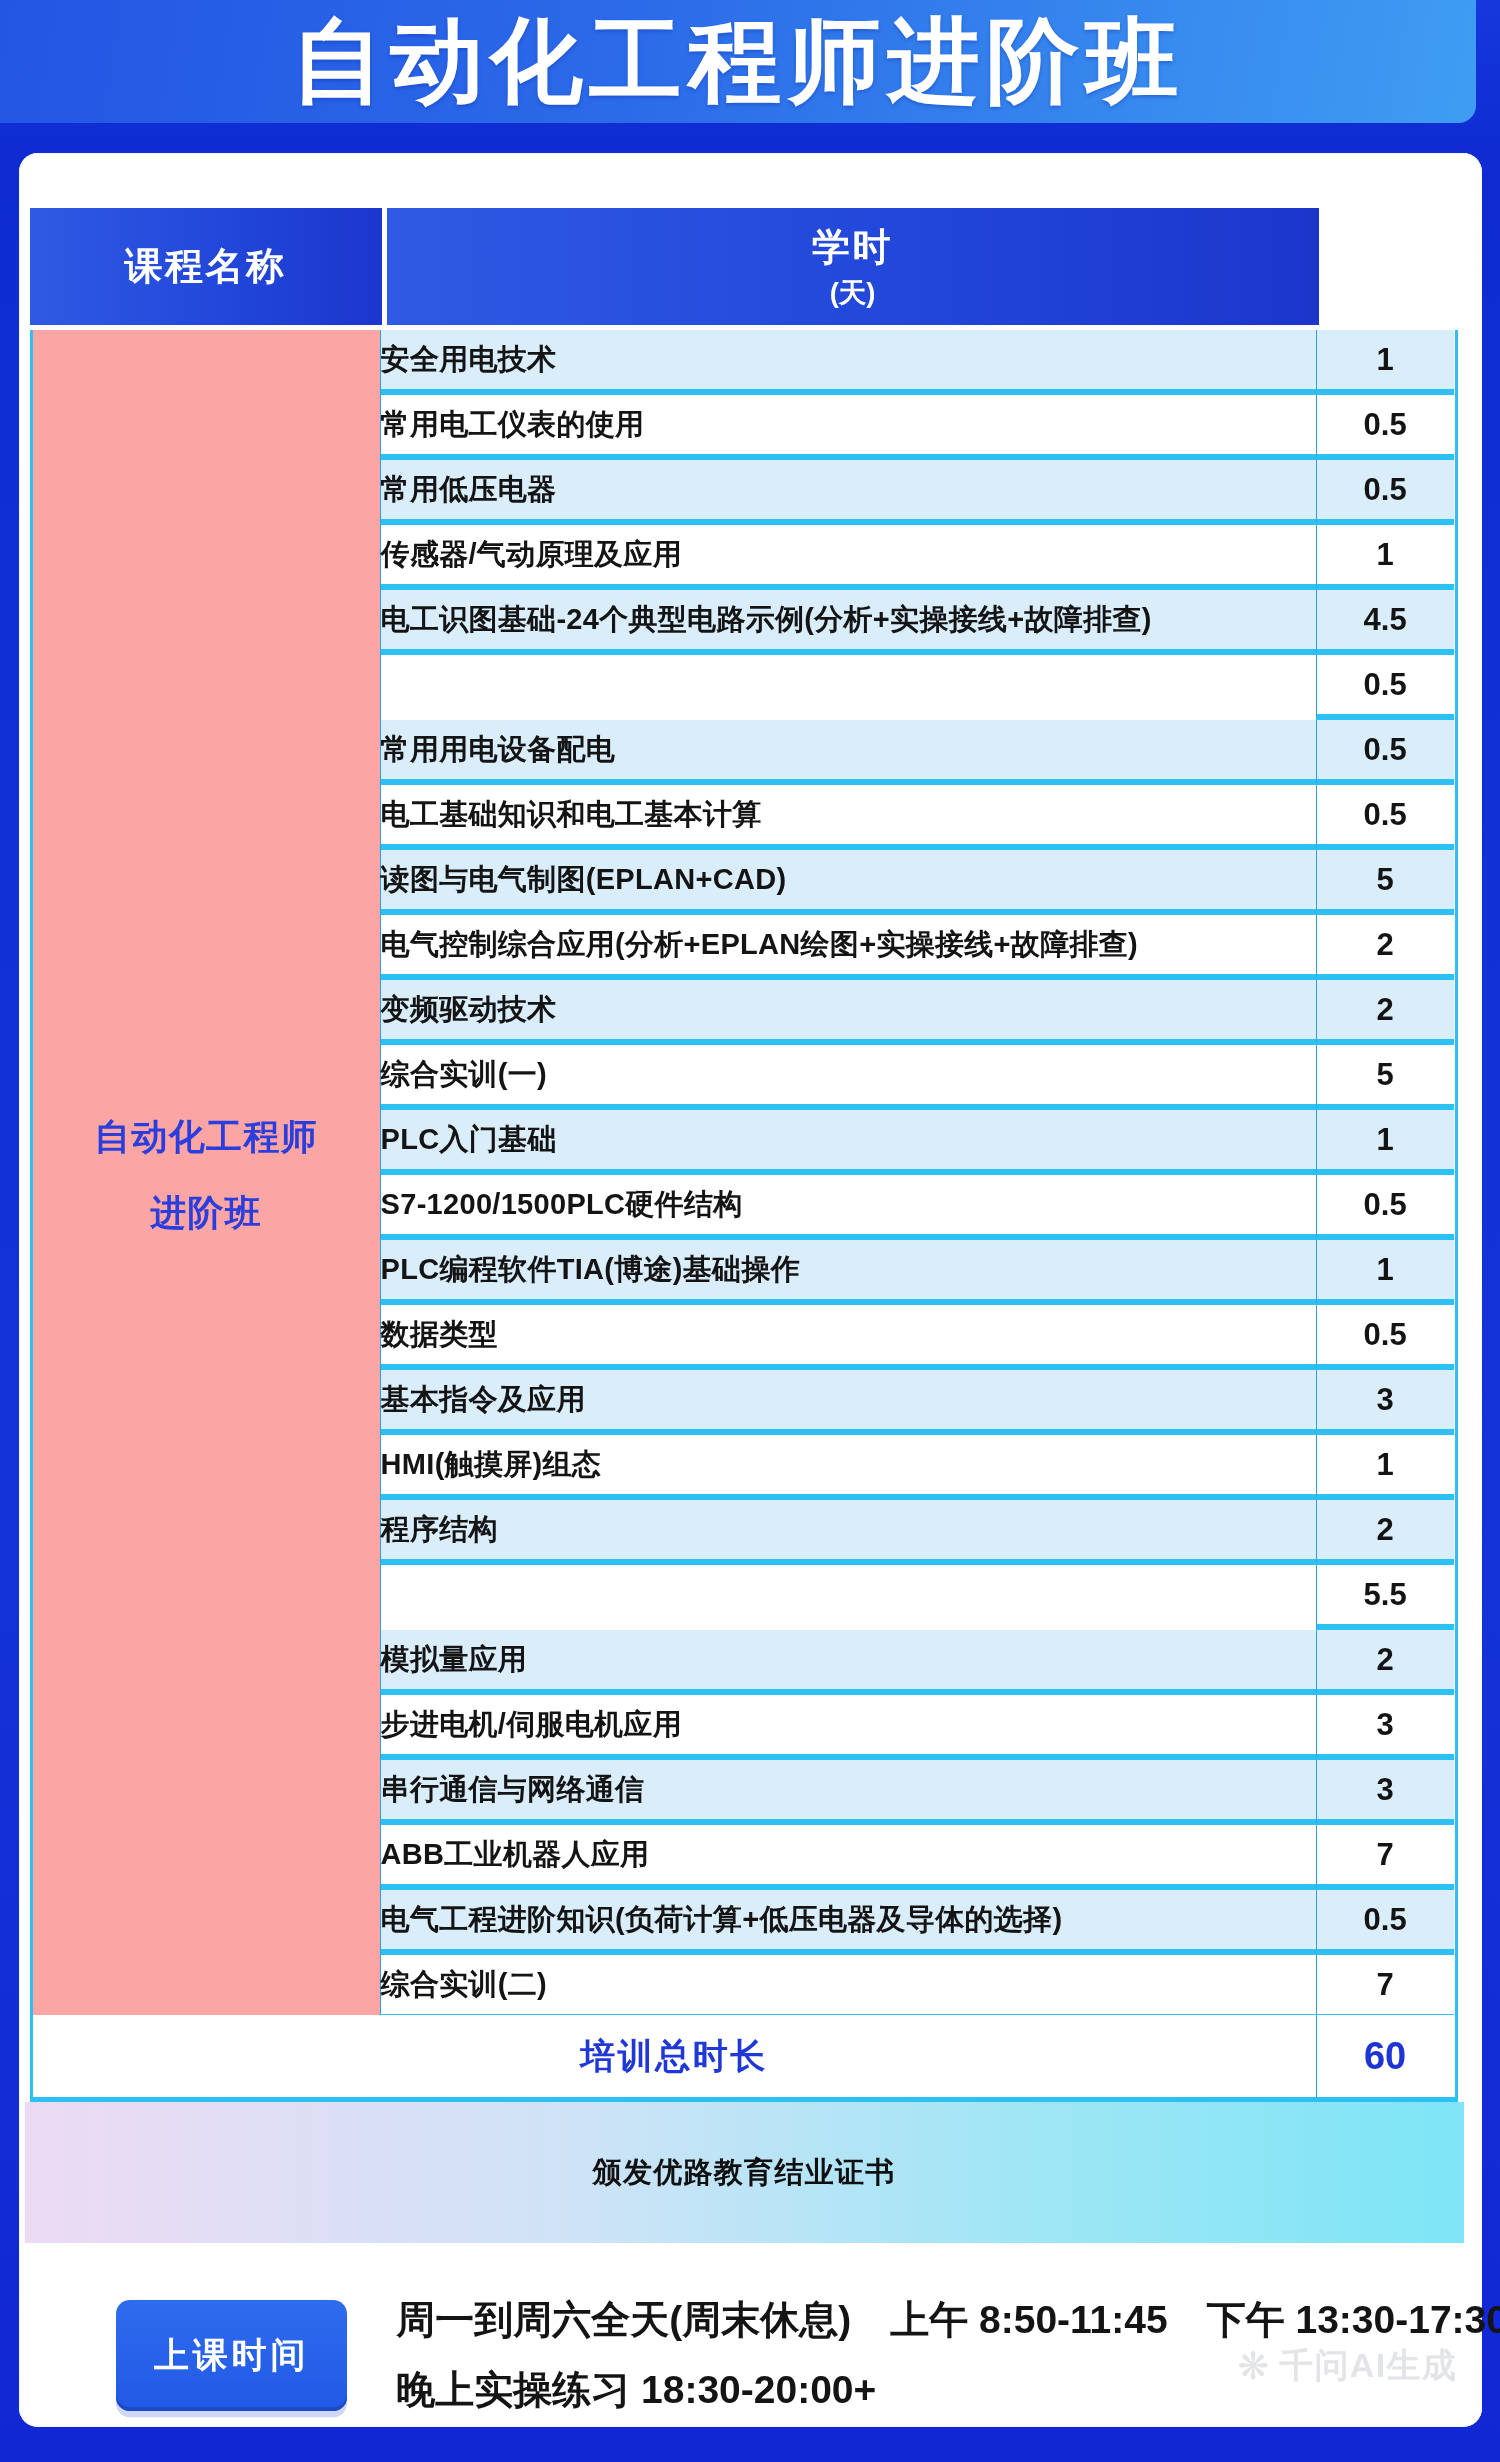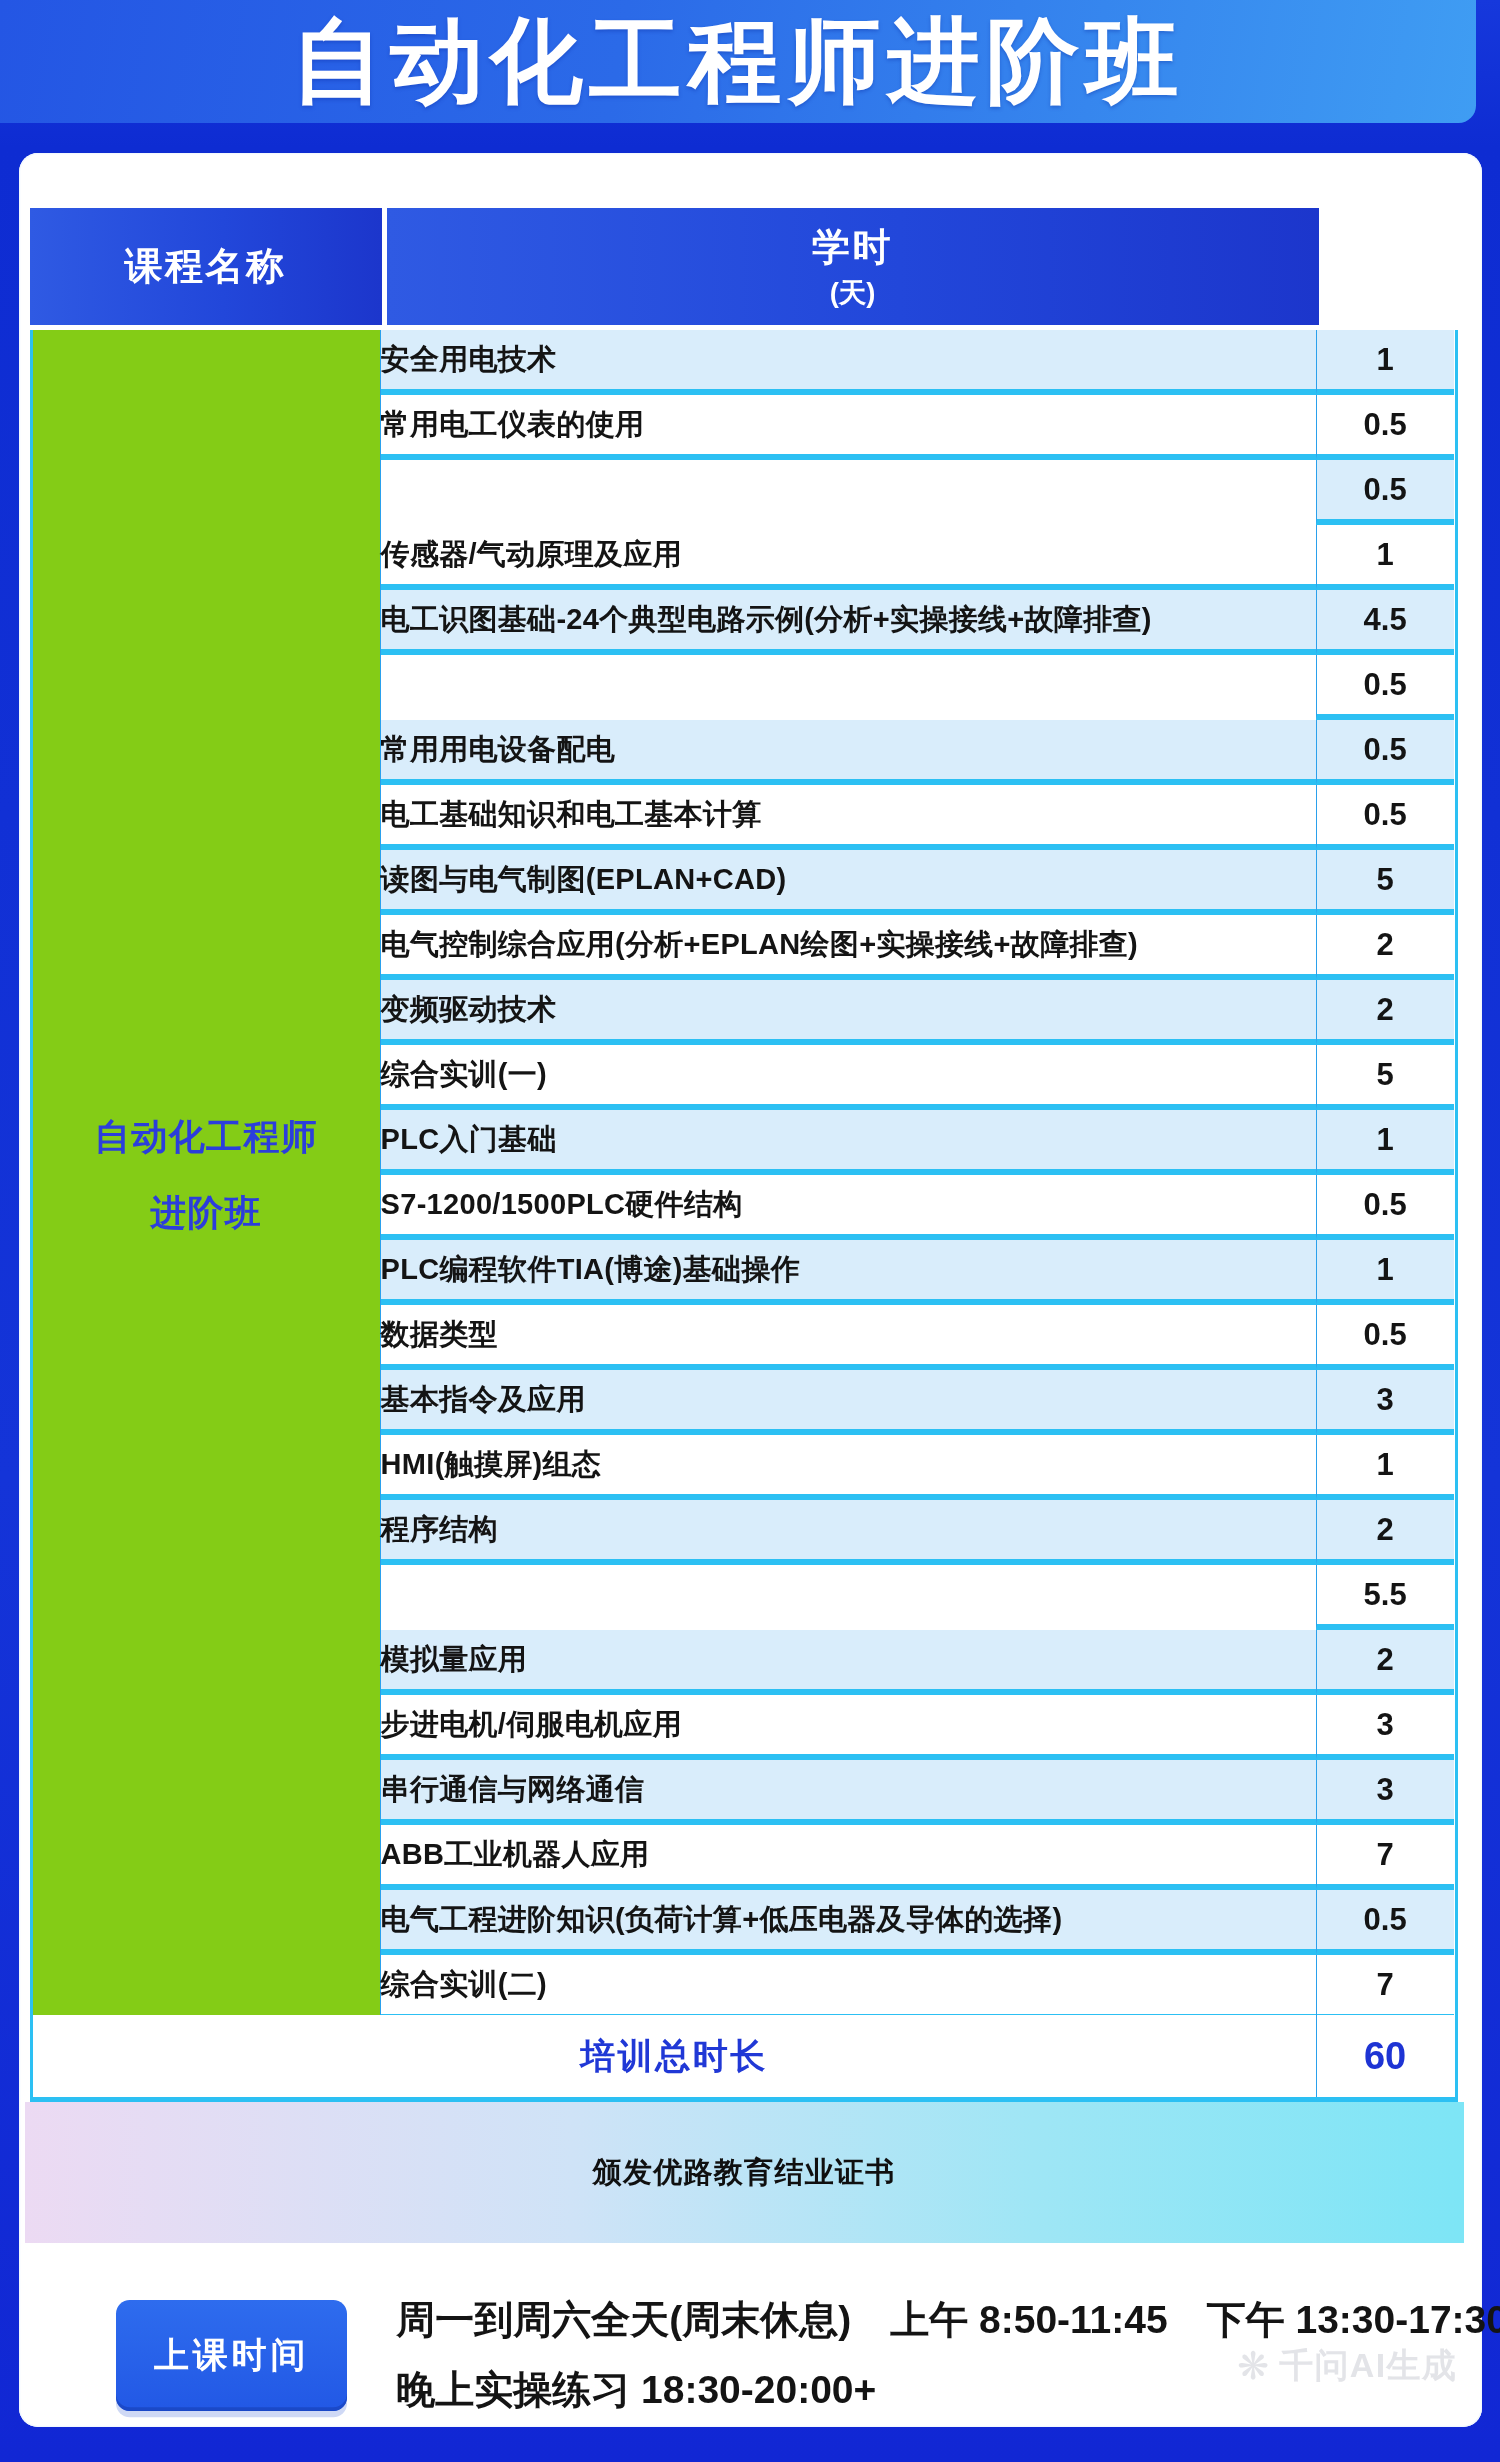--- a/index.html
+++ b/index.html
@@ -43,21 +43,21 @@
   .th-sub{font-size:27.5px;font-weight:700;margin-top:2.5px;}
   
   .tbody{
     position:absolute;left:10.6px;top:177px;width:1428px;
     display:grid;grid-template-columns:348px 935px 138px;
     grid-auto-rows:65px;
     border-left:3.8px solid #2cc0f3;border-right:3.8px solid #2cc0f3;
     box-sizing:border-box;background:#ffffff;
   }
   .namecell{
-    grid-column:1;grid-row:1 / span 26;background:#84cc16;
+    grid-column:1;grid-row:1 / span 26;background:#fca5a5;
     border-right:1.9px solid #2aa0ec;box-sizing:border-box;
     display:flex;flex-direction:column;align-items:center;justify-content:center;gap:27px;
   }
   .name-line{color:#2b3edc;font-size:36px;font-weight:900;letter-spacing:1.3px;}
   .cell{
     box-sizing:border-box;border-bottom:6.3px solid #2cc0f3;background-clip:padding-box;
     display:flex;align-items:center;color:#141414;
   }
   .cell.topic{grid-column:2;font-size:29px;font-weight:600;letter-spacing:0.3px;}
   .cell.hours{grid-column:3;justify-content:center;font-size:31px;font-weight:600;border-left:1.9px solid #2aa0ec;}
@@ -128,20 +128,21 @@
 
     <div class="tbody">
       <div class="namecell">
         <div class="name-line">自动化工程师</div>
         <div class="name-line">进阶班</div>
       </div>
     <div class="cell topic alt">安全用电技术</div>
         <div class="cell hours alt">1</div>
         <div class="cell topic">常用电工仪表的使用</div>
         <div class="cell hours">0.5</div>
+        <div class="cell topic alt">常用低压电器</div>
         <div class="cell hours alt">0.5</div>
         <div class="cell topic">传感器/气动原理及应用</div>
         <div class="cell hours">1</div>
         <div class="cell topic alt">电工识图基础-24个典型电路示例(分析+实操接线+故障排查)</div>
         <div class="cell hours alt">4.5</div>
         <div class="cell hours">0.5</div>
         <div class="cell topic alt">常用用电设备配电</div>
         <div class="cell hours alt">0.5</div>
         <div class="cell topic">电工基础知识和电工基本计算</div>
         <div class="cell hours">0.5</div>

